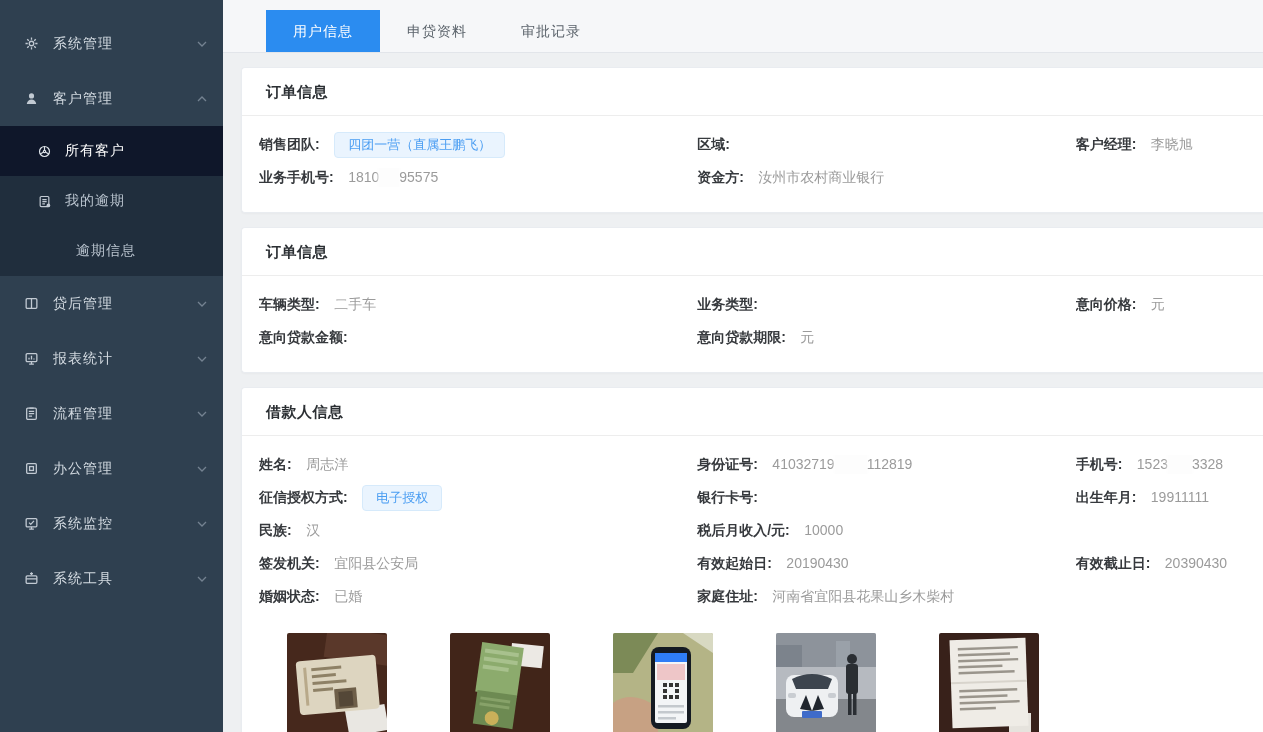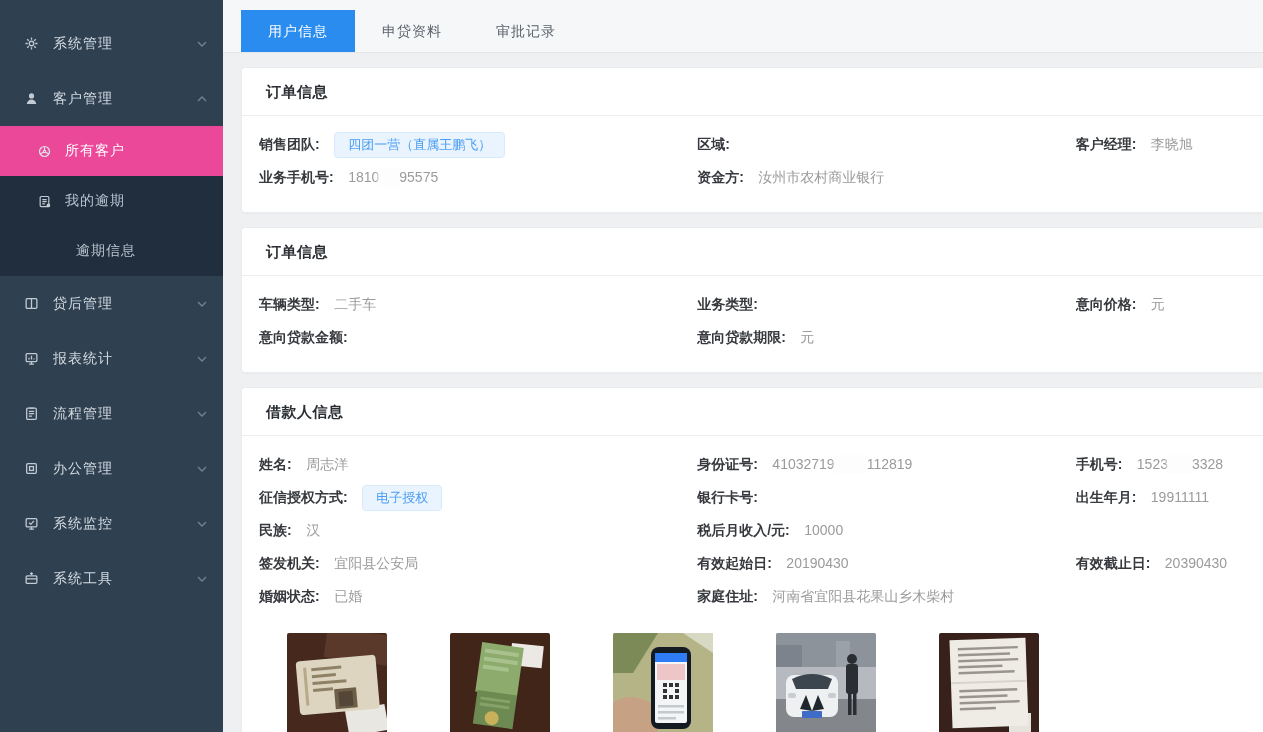--- a/index.html
+++ b/index.html
@@ -8,28 +8,28 @@
 
   
   .sidebar { width:223px; flex-shrink:0; background:#2f4050; padding-top:16px; height:100%; }
   .side-item { height:55px; display:flex; align-items:center; padding:0 16px 0 24px; font-size:14px; color:#d3dae1; cursor:pointer; }
   .side-item .txt { margin-left:14px; flex:1; letter-spacing:1px; }
   .icon { display:inline-flex; align-items:center; justify-content:center; }
   .chev { display:inline-flex; opacity:.75; }
   .submenu { background:#202e3d; }
   .sub-item { height:50px; display:flex; align-items:center; padding-left:38px; font-size:14px; color:#bac4cf; cursor:pointer; }
   .sub-item .txt { margin-left:14px; letter-spacing:1px; }
-  .sub-item.active { color:#ffffff; background:#ec4899; }
+  .sub-item.active { color:#ffffff; background:#0f172a; }
   .sub-item.no-icon { padding-left:64px; }
 
   
   .content { flex:1; min-width:0; background:#eef0f2; }
   .tabwrap { background:#f6f7f9; padding:10px 0 0 18px; border-bottom:1px solid #e2e5ea; display:flex; }
   .tab { padding:0 27px; line-height:42px; height:42px; font-size:14px; color:#5c646c; cursor:pointer; letter-spacing:1px; }
-  .tab.active { background:#2b8cf0; color:#fff; }
+  .tab.active { background:#2b8cf0; color:#fff;margin-left:25px; }
 
   .cards { padding:14px 0 0 18px; }
   .card { background:#fff; border:1px solid #e9ecf0; border-right:none; border-radius:4px 0 0 4px; margin-bottom:14px; box-shadow:0 1px 2px rgba(0,0,0,.03); }
   .card-title { font-size:15px; font-weight:bold; color:#2b2f33; padding:15px 24px 13px; border-bottom:1px solid #ededed; letter-spacing:.5px; }
   .card-body { padding:12px 8px 18px 17px; }
   .frow { display:grid; grid-template-columns:44% 38% 18%; min-height:33px; align-items:center; }
   .field { white-space:nowrap; overflow:hidden; }
   .flabel { font-weight:bold; color:#36393d; font-size:14px; margin-right:10px; }
   .fvalue { color:#9b9b9b; font-size:14px; }
   .tag { display:inline-block; background:#eaf4fe; border:1px solid #d6eafb; color:#4a9df2; font-size:13px; padding:3px 13px; border-radius:4px; }

